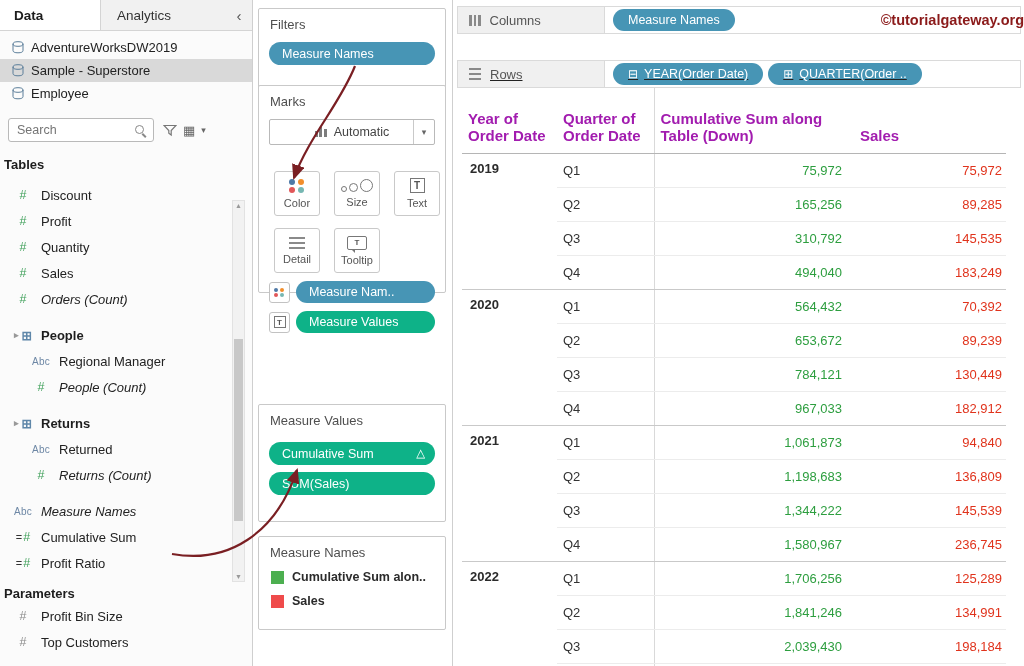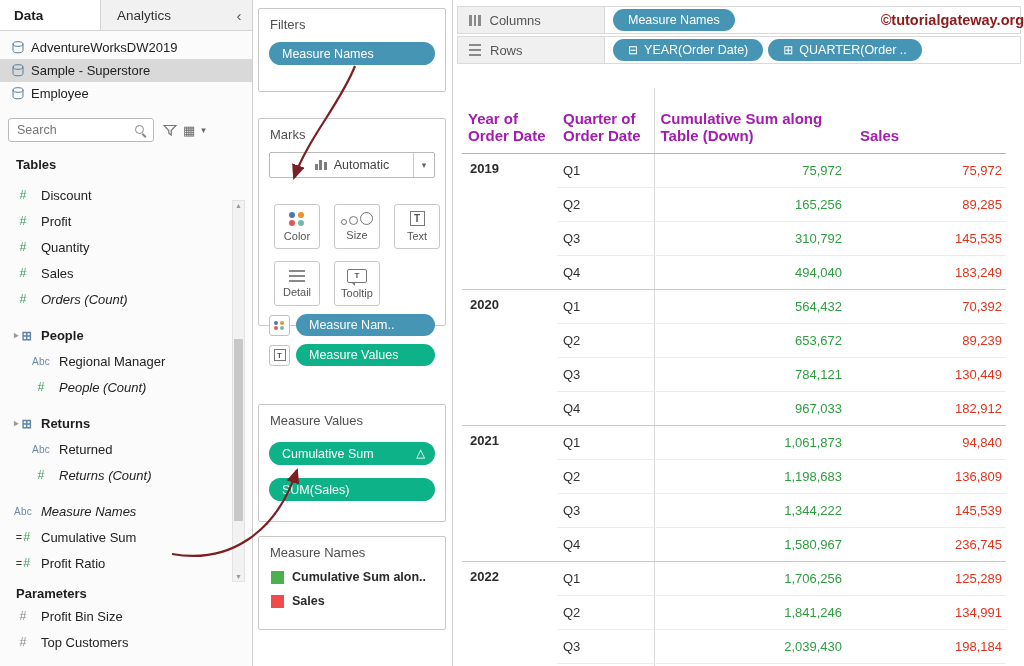--- a/index.html
+++ b/index.html
@@ -19,21 +19,21 @@
   .ds-row.selected{background:#d9d9d9;}
   .search-row{display:flex;align-items:center;gap:9px;padding:9px 8px 5px 8px;}
   .search-box{display:flex;align-items:center;width:146px;height:24px;border:1px solid #b9b9b9;border-radius:3px;background:#fff;padding:0 6px;box-sizing:border-box;}
   .search-box input{border:none;outline:none;flex:1;min-width:0;font-size:12.5px;color:#333;background:transparent;font-family:inherit;}
   .mag{position:relative;width:13px;height:13px;flex:none;}
   .mag::before{content:'';position:absolute;left:1px;top:1px;width:7px;height:7px;border:1.4px solid #888;border-radius:50%;}
   .mag::after{content:'';position:absolute;left:9px;top:9px;width:5px;height:1.6px;background:#888;transform:rotate(45deg);transform-origin:0 0;}
   .mini-tools{display:flex;align-items:center;gap:6px;color:#666;}
   .grid-tool{font-size:13px;color:#666;}
   .caret-sm{font-size:9px;color:#666;}
-  .tables-label,.params-label{font-weight:700;font-size:13px;color:#1d1d1d;padding:10px 0 2px 16px;}
+  .tables-label,.params-label{font-weight:700;font-size:13px;color:#1d1d1d;padding:10px 0 2px 4px;}
   .fields{padding-top:8px;}
   .field-row{display:flex;align-items:center;height:26px;padding-left:12px;gap:7px;font-size:13px;color:#222;width:210px;}
   .field-row.indent{padding-left:30px;}
   .field-row.italic .flabel{font-style:italic;}
   .field-row.group{font-weight:700;margin-top:10px;color:#1d1d1d;}
   .field-row.gap{margin-top:10px;}
   .ficon{flex:none;min-width:22px;display:flex;align-items:center;justify-content:center;}
   .hash{color:var(--hash-green);font-size:12.5px;}
   .hash.gray{color:#8a8a8a;}
   .abc{color:var(--abc-blue);font-size:10px;letter-spacing:.3px;}
@@ -43,21 +43,21 @@
   .scrollbar{position:absolute;right:7px;top:200px;width:13px;height:382px;background:#f2f2f2;border:1px solid #e2e2e2;box-sizing:border-box;}
   .sb-arrow{position:absolute;left:0;width:11px;text-align:center;font-size:7px;color:#999;}
   .sb-up{top:1px;} .sb-down{bottom:1px;}
   .sb-thumb{position:absolute;left:1px;top:138px;width:9px;height:182px;background:#c8c8c8;}
 
   
   .panel{position:absolute;left:253px;top:0;width:200px;height:666px;background:#fff;border-right:1px solid #cfcfcf;box-sizing:border-box;}
   .card{position:absolute;left:5px;width:188px;background:#fff;border:1px solid #c9c9c9;border-radius:2px;box-sizing:border-box;}
   .card-title{font-size:13px;color:#4f4f4f;padding:8px 0 0 11px;}
   #card-filters{top:8px;height:84px;}
-  #card-marks{top:118px;height:208px;}
+  #card-marks{top:85px;height:208px;}
   #card-mv{top:404px;height:118px;}
   #card-legend{top:536px;height:94px;}
   .pill{height:23px;border-radius:12px;display:flex;align-items:center;color:#fff;font-size:12.5px;padding:0 10px 0 13px;box-sizing:border-box;}
   .pill.blue{background:var(--pill-blue);}
   .pill.green{background:var(--pill-green);}
   .card-pill{margin:10px 10px 0 10px;}
   .delta{margin-left:auto;font-size:11.5px;line-height:1;}
   .mark-type{margin:10px 10px 0 10px;height:24px;border:1px solid #b9b9b9;border-radius:2px;display:flex;align-items:center;justify-content:center;gap:7px;font-size:12.5px;color:#444;position:relative;background:#fff;}
   .mt-caret{position:absolute;right:0;top:0;bottom:0;width:20px;border-left:1px solid #c9c9c9;display:flex;align-items:center;justify-content:center;font-size:9px;color:#666;}
   .mini-bars{display:flex;align-items:flex-end;gap:1.5px;}
@@ -82,21 +82,21 @@
   .mini-btn{width:21px;height:21px;border:1px solid #c2c2c2;border-radius:3px;display:flex;align-items:center;justify-content:center;flex:none;background:#fff;box-sizing:border-box;}
   .mini-dots{display:grid;grid-template-columns:5px 5px;grid-gap:1px;}
   .mini-dots .dot{width:4px;height:4px;}
   .mpill{flex:1;height:22px;}
   .leg-item{display:flex;align-items:center;gap:8px;margin:10px 0 0 12px;font-size:12.5px;font-weight:700;color:#2b2b2b;}
   .leg-sq{width:13px;height:13px;flex:none;}
 
   
   .canvas{position:absolute;left:454px;top:0;right:0;height:666px;background:#fff;}
   .shelf{position:absolute;left:3px;right:3px;height:28px;display:flex;}
-  #shelf-cols{top:6px;} #shelf-rows{top:36px;}
+  #shelf-cols{top:6px;} #shelf-rows{top:60px;text-decoration:underline;}
   .shelf-label{width:148px;background:#f0f0f0;border:1px solid #dadada;display:flex;align-items:center;gap:9px;padding-left:11px;font-size:13px;color:#555;box-sizing:border-box;flex:none;}
   .shelf-body{flex:1;background:#fff;border:1px solid #dadada;border-left:none;display:flex;align-items:center;padding-left:8px;gap:5px;box-sizing:border-box;}
   .cols-ic{display:flex;gap:2px;align-items:center;}
   .cols-ic i{display:block;width:2.5px;height:11px;background:#8a8a8a;}
   .rows-ic{display:flex;flex-direction:column;gap:2.5px;}
   .rows-ic i{display:block;width:12px;height:2.5px;background:#8a8a8a;}
   .shelf-pill{height:22px;border-radius:11px;background:var(--pill-blue);color:#fff;font-size:12.5px;display:flex;align-items:center;padding:0 15px;gap:6px;}
   .pill-prefix{font-size:12px;line-height:1;}
   .wm{position:absolute;top:12px;right:0;font-size:14.5px;font-weight:700;color:var(--wm);z-index:5;}
   .tbl{position:absolute;left:8px;top:88px;}
@@ -356,21 +356,21 @@
         </div>
       </div>
     </div>
 
     <div class="card" id="card-mv">
       <div class="card-title">Measure Values</div>
       <div class="pill green card-pill" style="margin-top:14px;">
         <span>Cumulative Sum</span>
         <span class="delta">△</span>
       </div>
-      <div class="pill green card-pill" style="margin-top:13px;">
+      <div class="pill green card-pill" style="margin-top:7px;">
         <span>SUM(Sales)</span>
       </div>
     </div>
 
     <div class="card" id="card-legend">
       <div class="card-title">Measure Names</div>
       <div class="leg-item">
         <span class="leg-sq" style="background: rgb(76, 175, 80);"></span>
         <span>Cumulative Sum alon..</span>
       </div>

